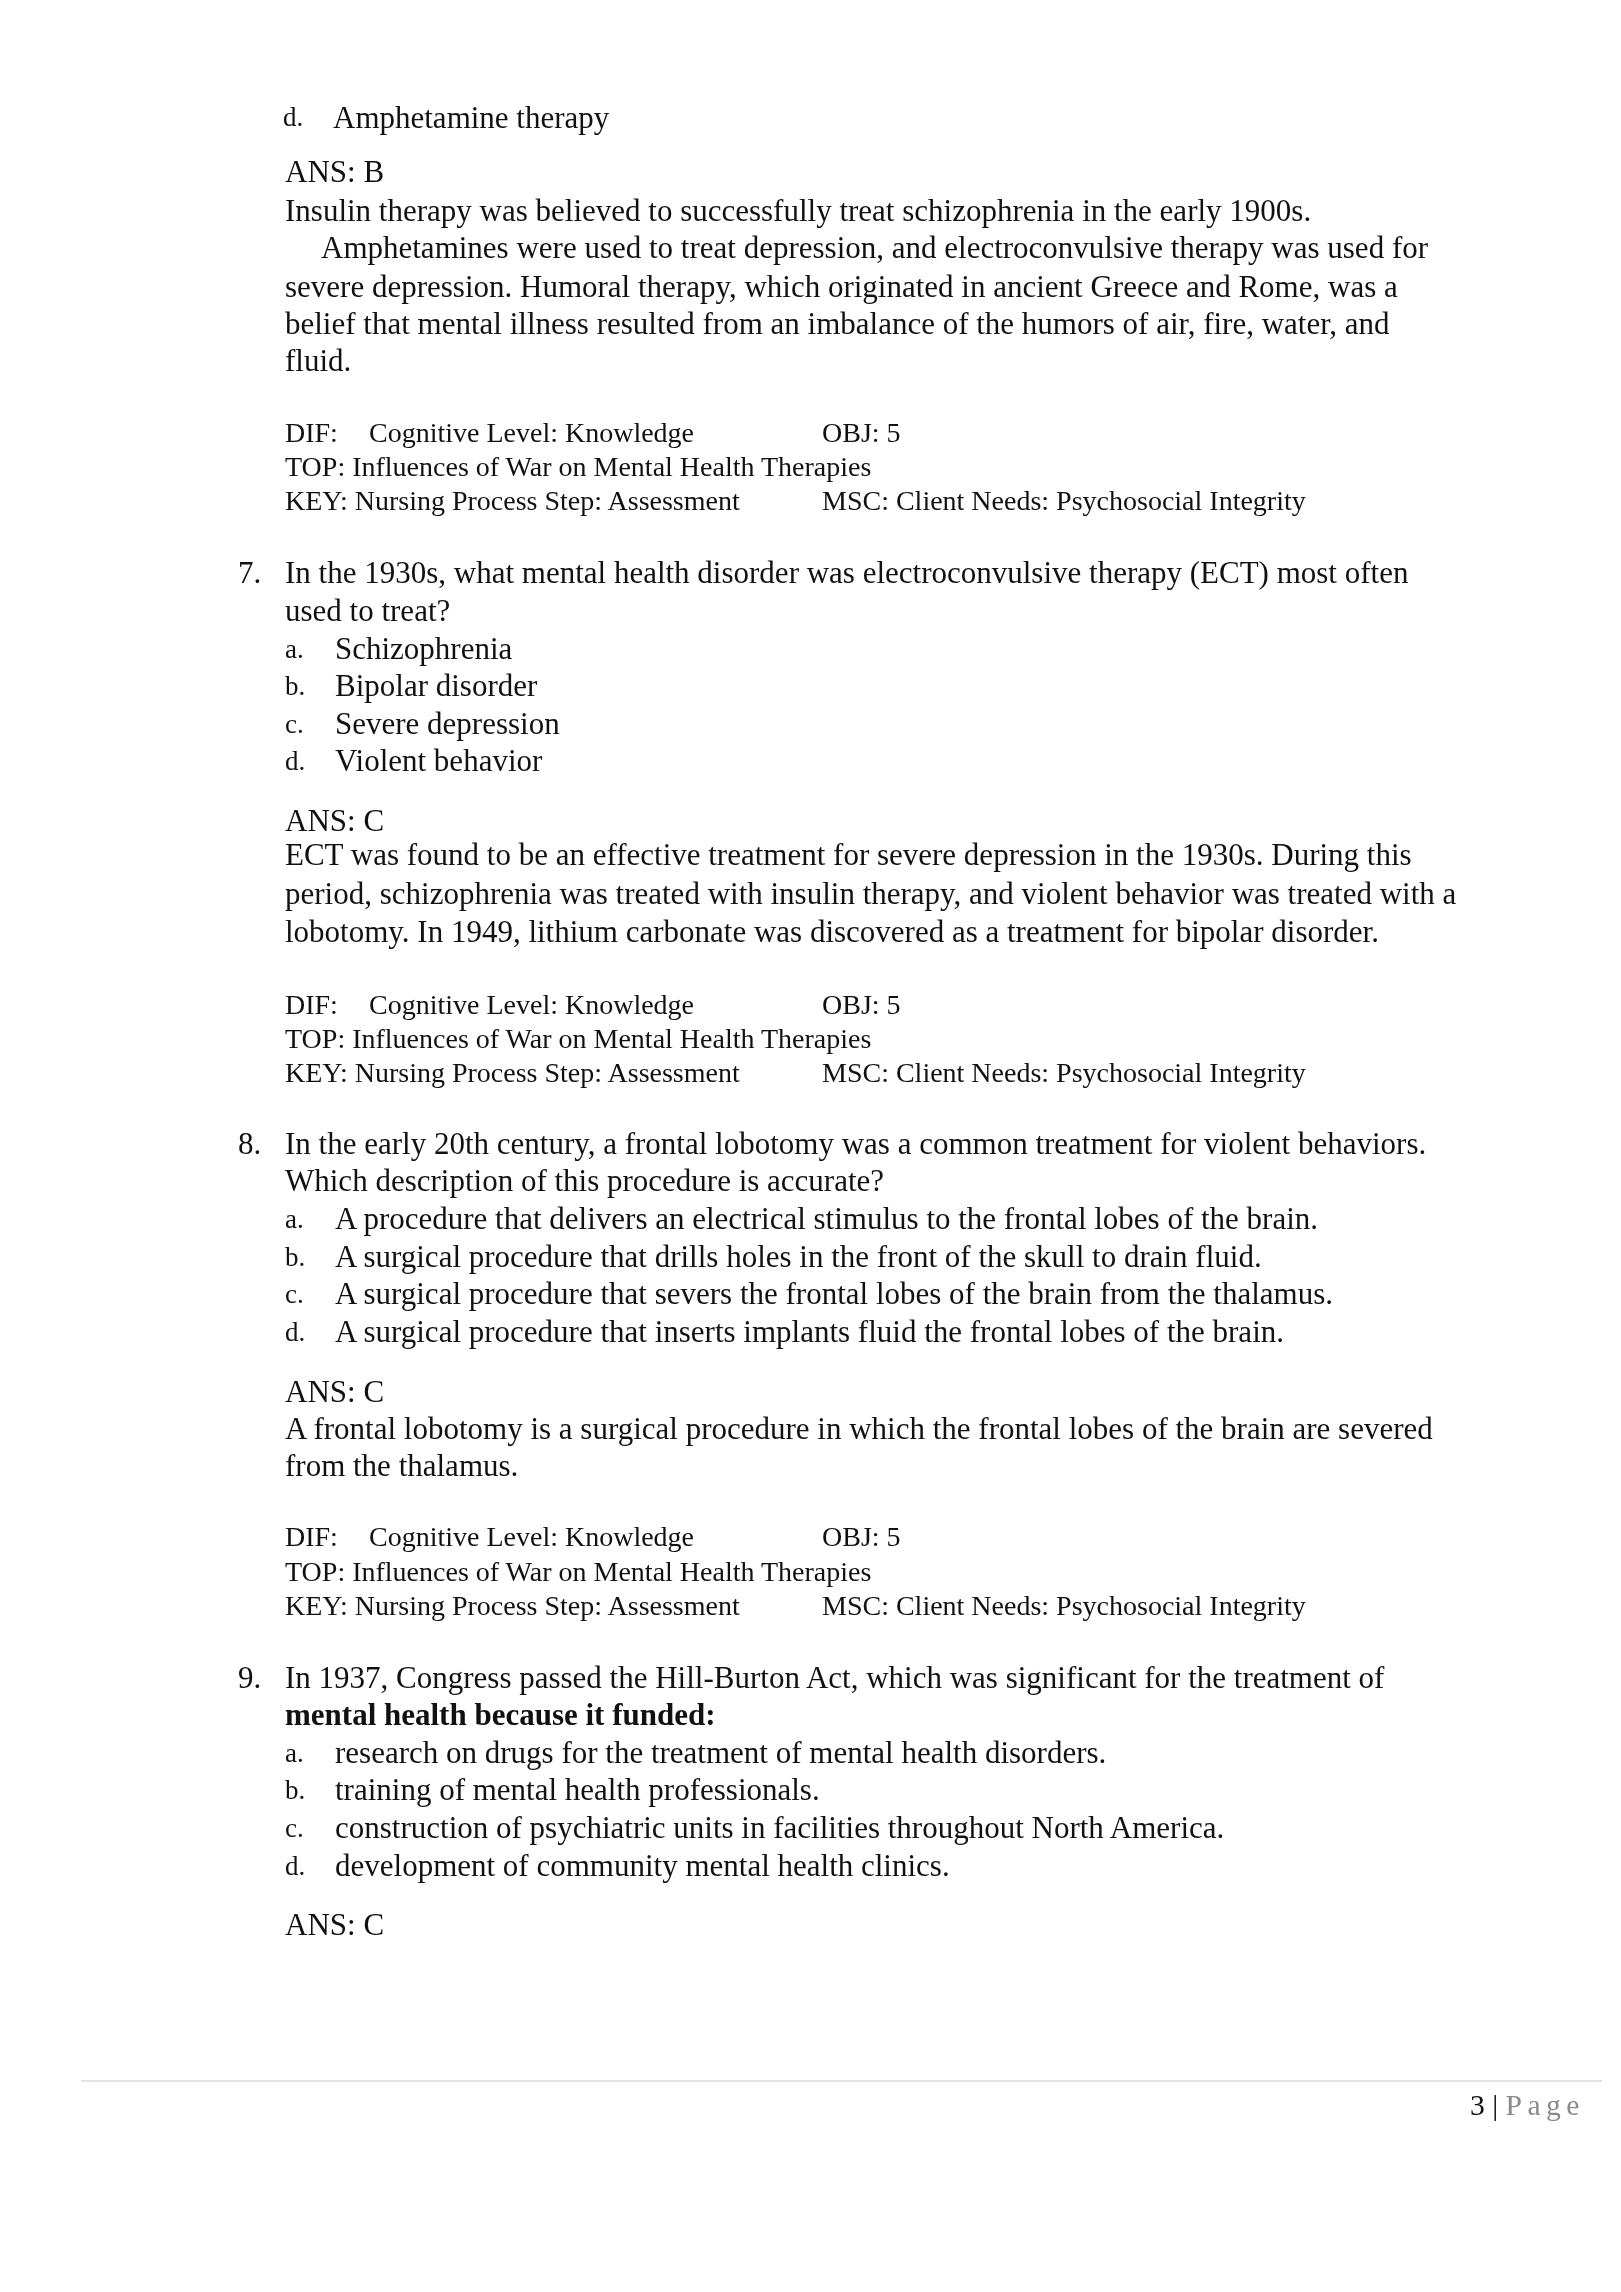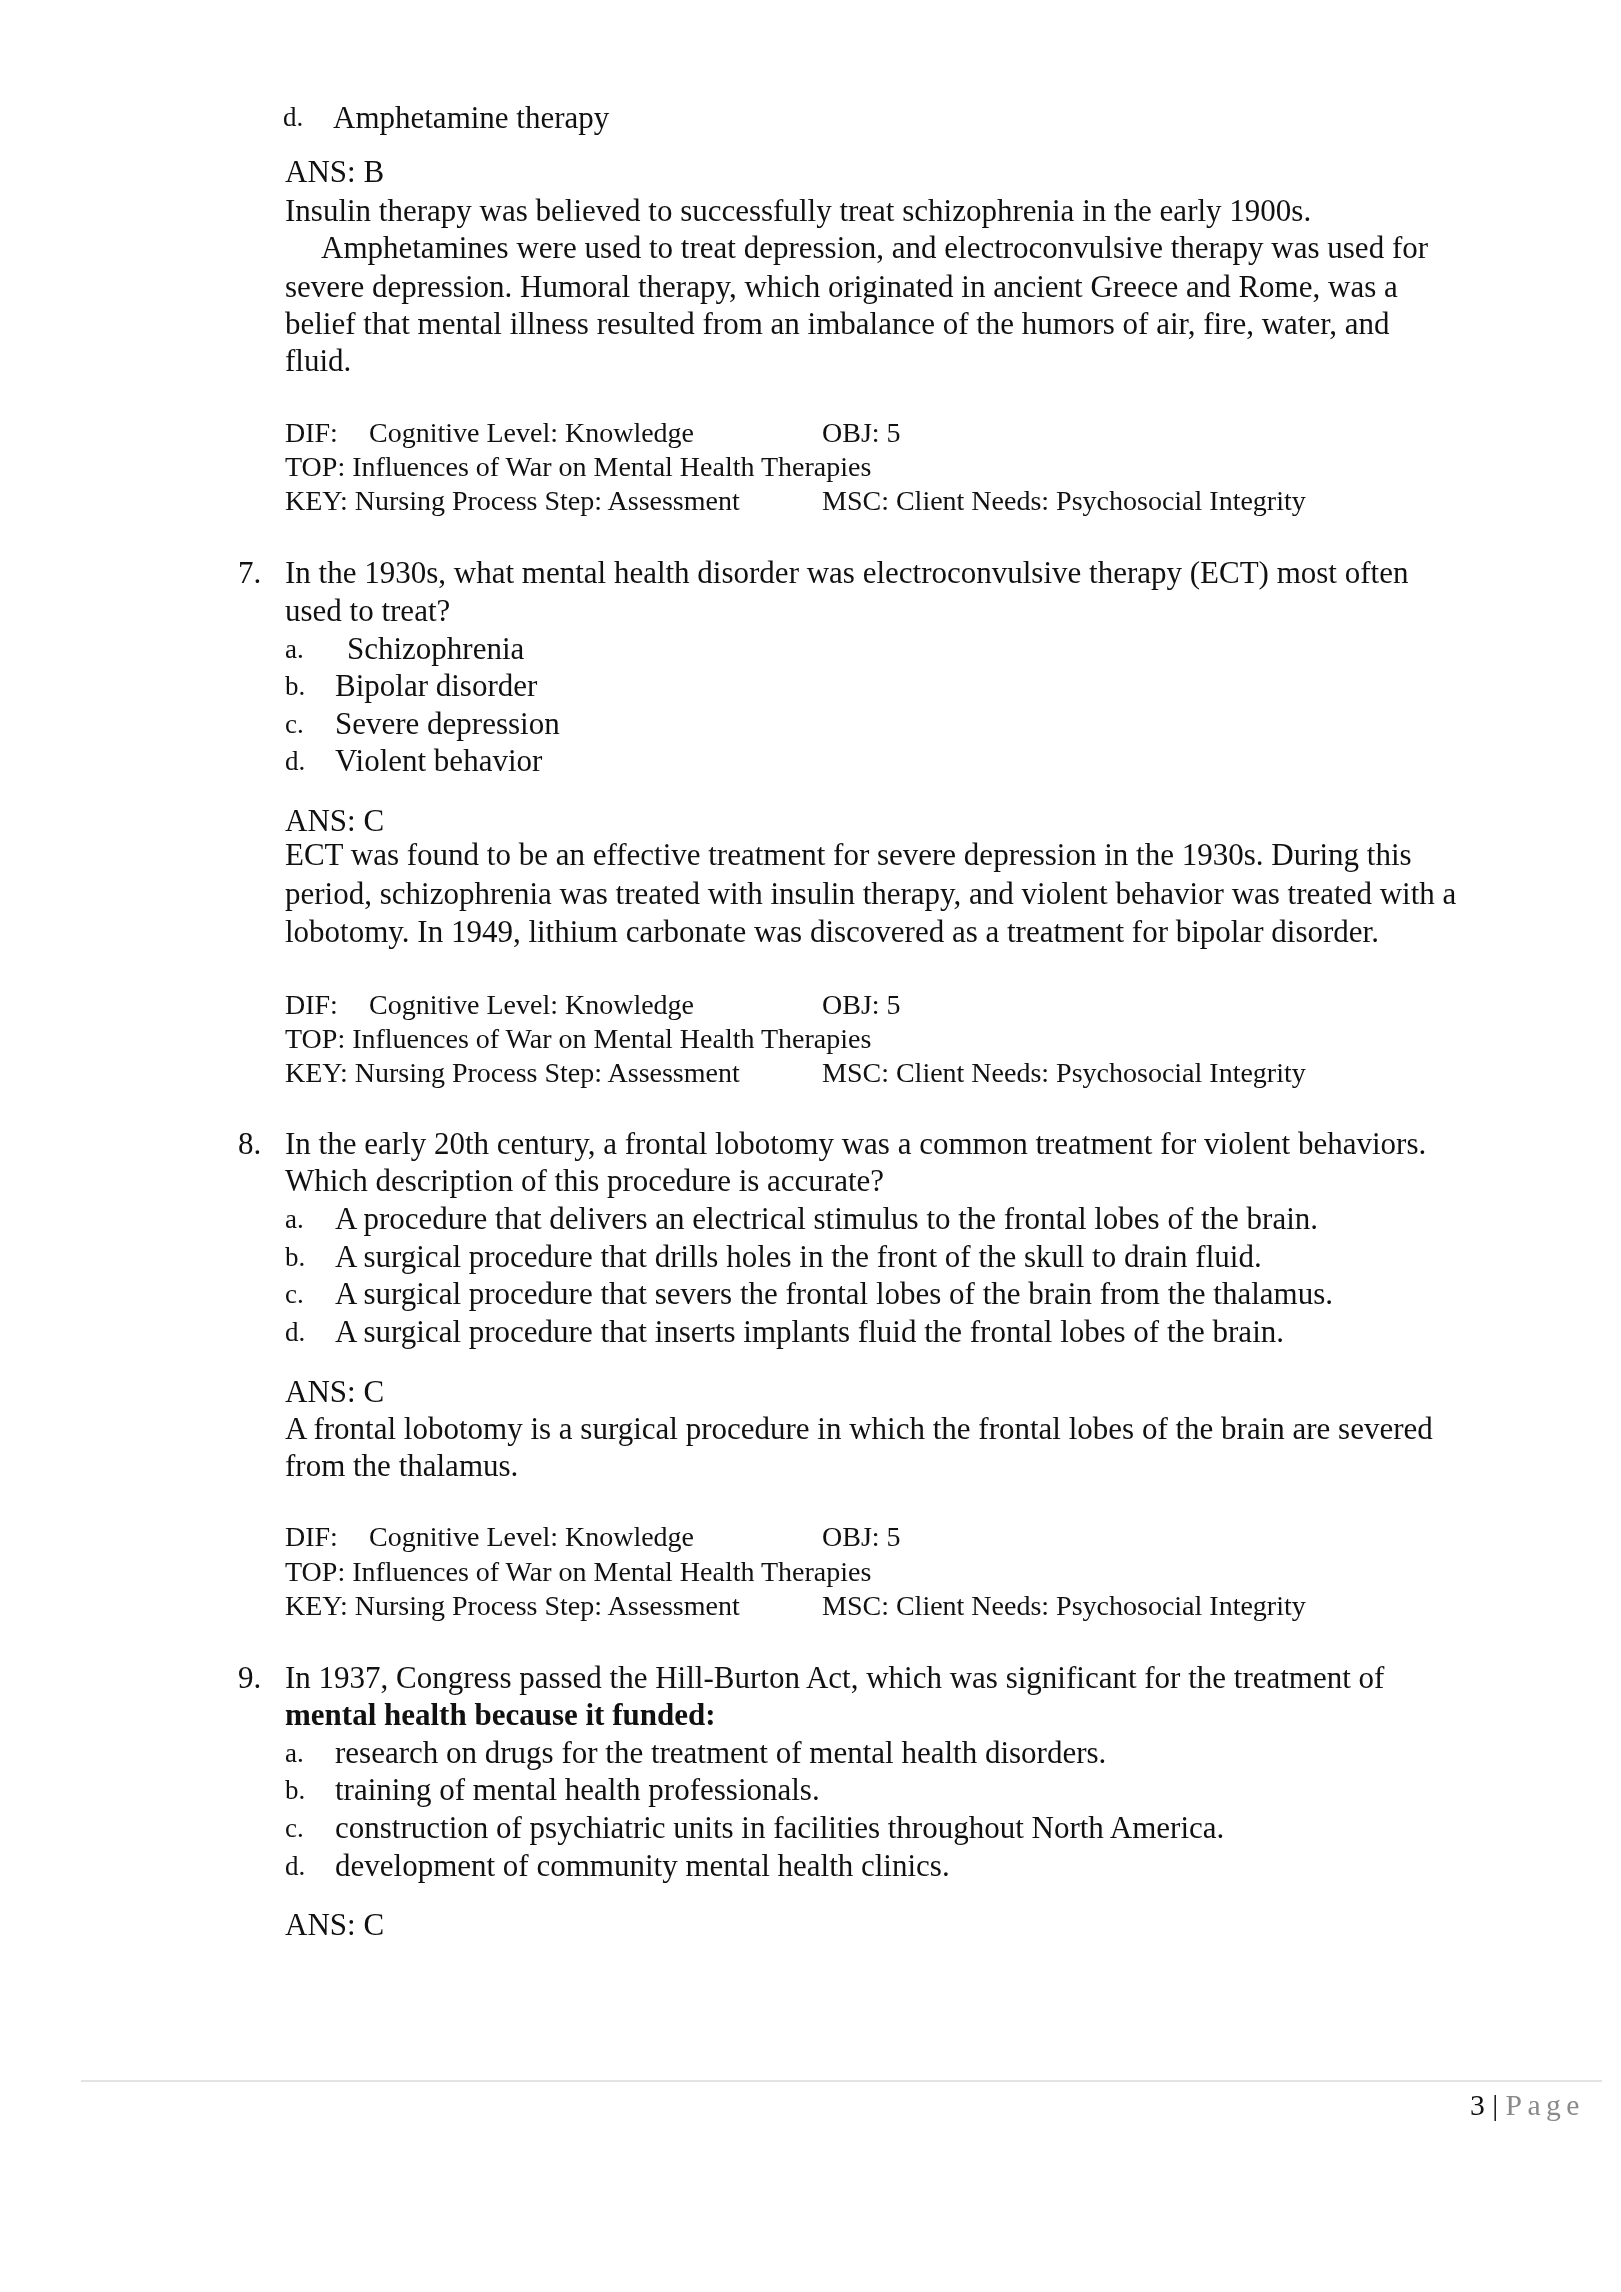--- a/index.html
+++ b/index.html
@@ -34,21 +34,21 @@
   <span class="meta" style="left:285px; top:484px;">KEY:  Nursing Process Step: Assessment</span>
   <span class="meta" style="left:822px; top:484px;">MSC: Client Needs: Psychosocial Integrity</span>
 </div>
 
 <div>
   <span class="ln" style="left:238px; top:554px;">7.</span>
   <span class="ln" style="left:285px; top:554px;">In the 1930s, what mental health disorder was electroconvulsive therapy (ECT) most often</span>
   <span class="ln" style="left:285px; top:592px;">used to treat?</span>
 
   <span class="ln small-letter" style="left:285px; top:630px;">a.</span>
-  <span class="ln" style="left:335px; top:630px;margin-left:12px;">Schizophrenia</span>
+  <span class="ln" style="left:335px; top:630px;">Schizophrenia</span>
   <span class="ln small-letter" style="left:285px; top:667px;">b.</span>
   <span class="ln" style="left:335px; top:667px;">Bipolar disorder</span>
   <span class="ln small-letter" style="left:285px; top:705px;">c.</span>
   <span class="ln" style="left:335px; top:705px;">Severe depression</span>
   <span class="ln small-letter" style="left:285px; top:742px;">d.</span>
   <span class="ln" style="left:335px; top:742px;">Violent behavior</span>
 
   <span class="ln" style="left:285px; top:802px;">ANS: C</span>
   <span class="ln" style="left:285px; top:836px;">ECT was found to be an effective treatment for severe depression in the 1930s. During this</span>
   <span class="ln" style="left:285px; top:875px;">period, schizophrenia was treated with insulin therapy, and violent behavior was treated with a</span>

